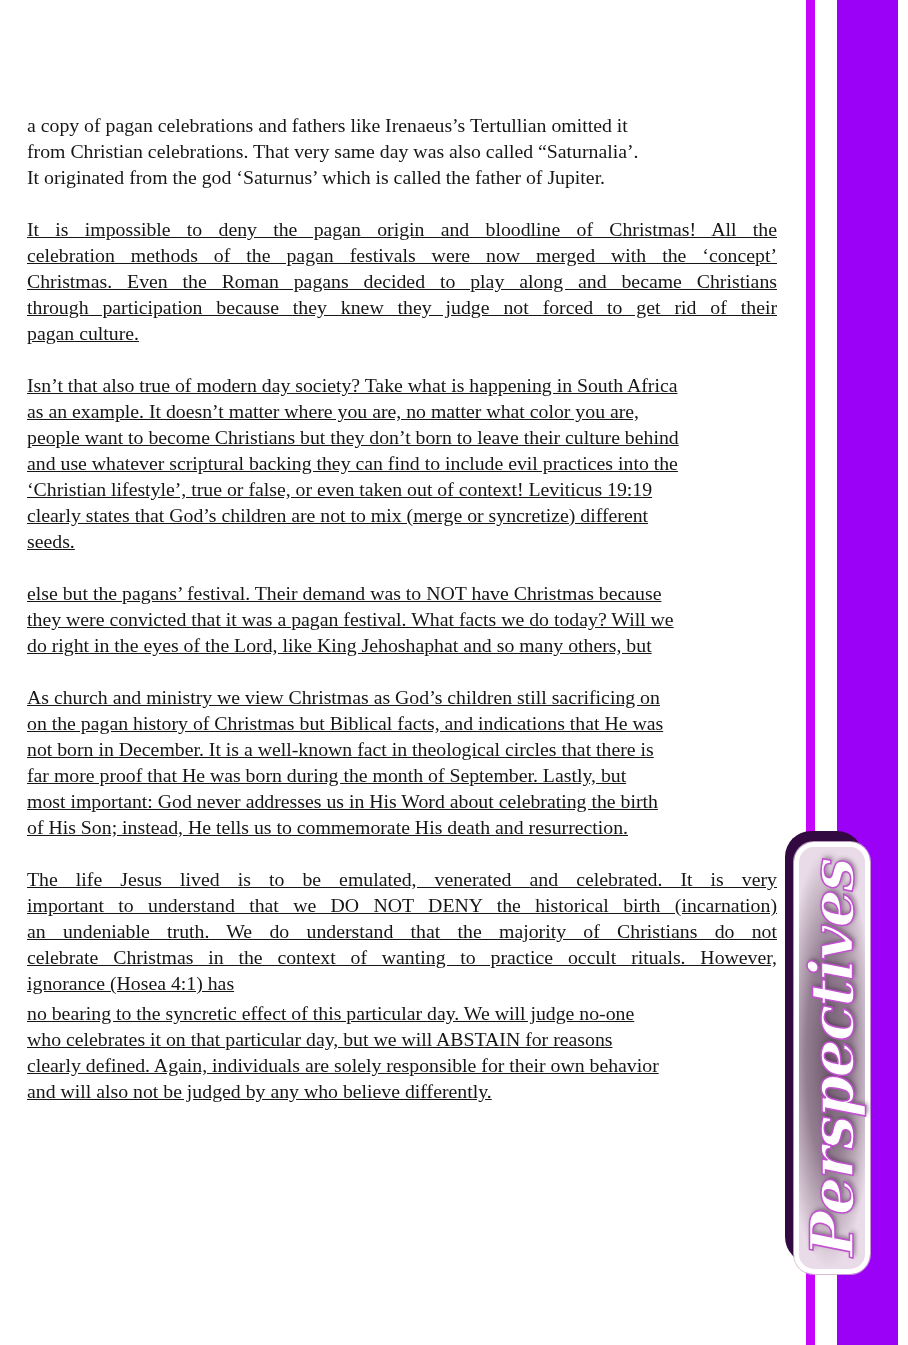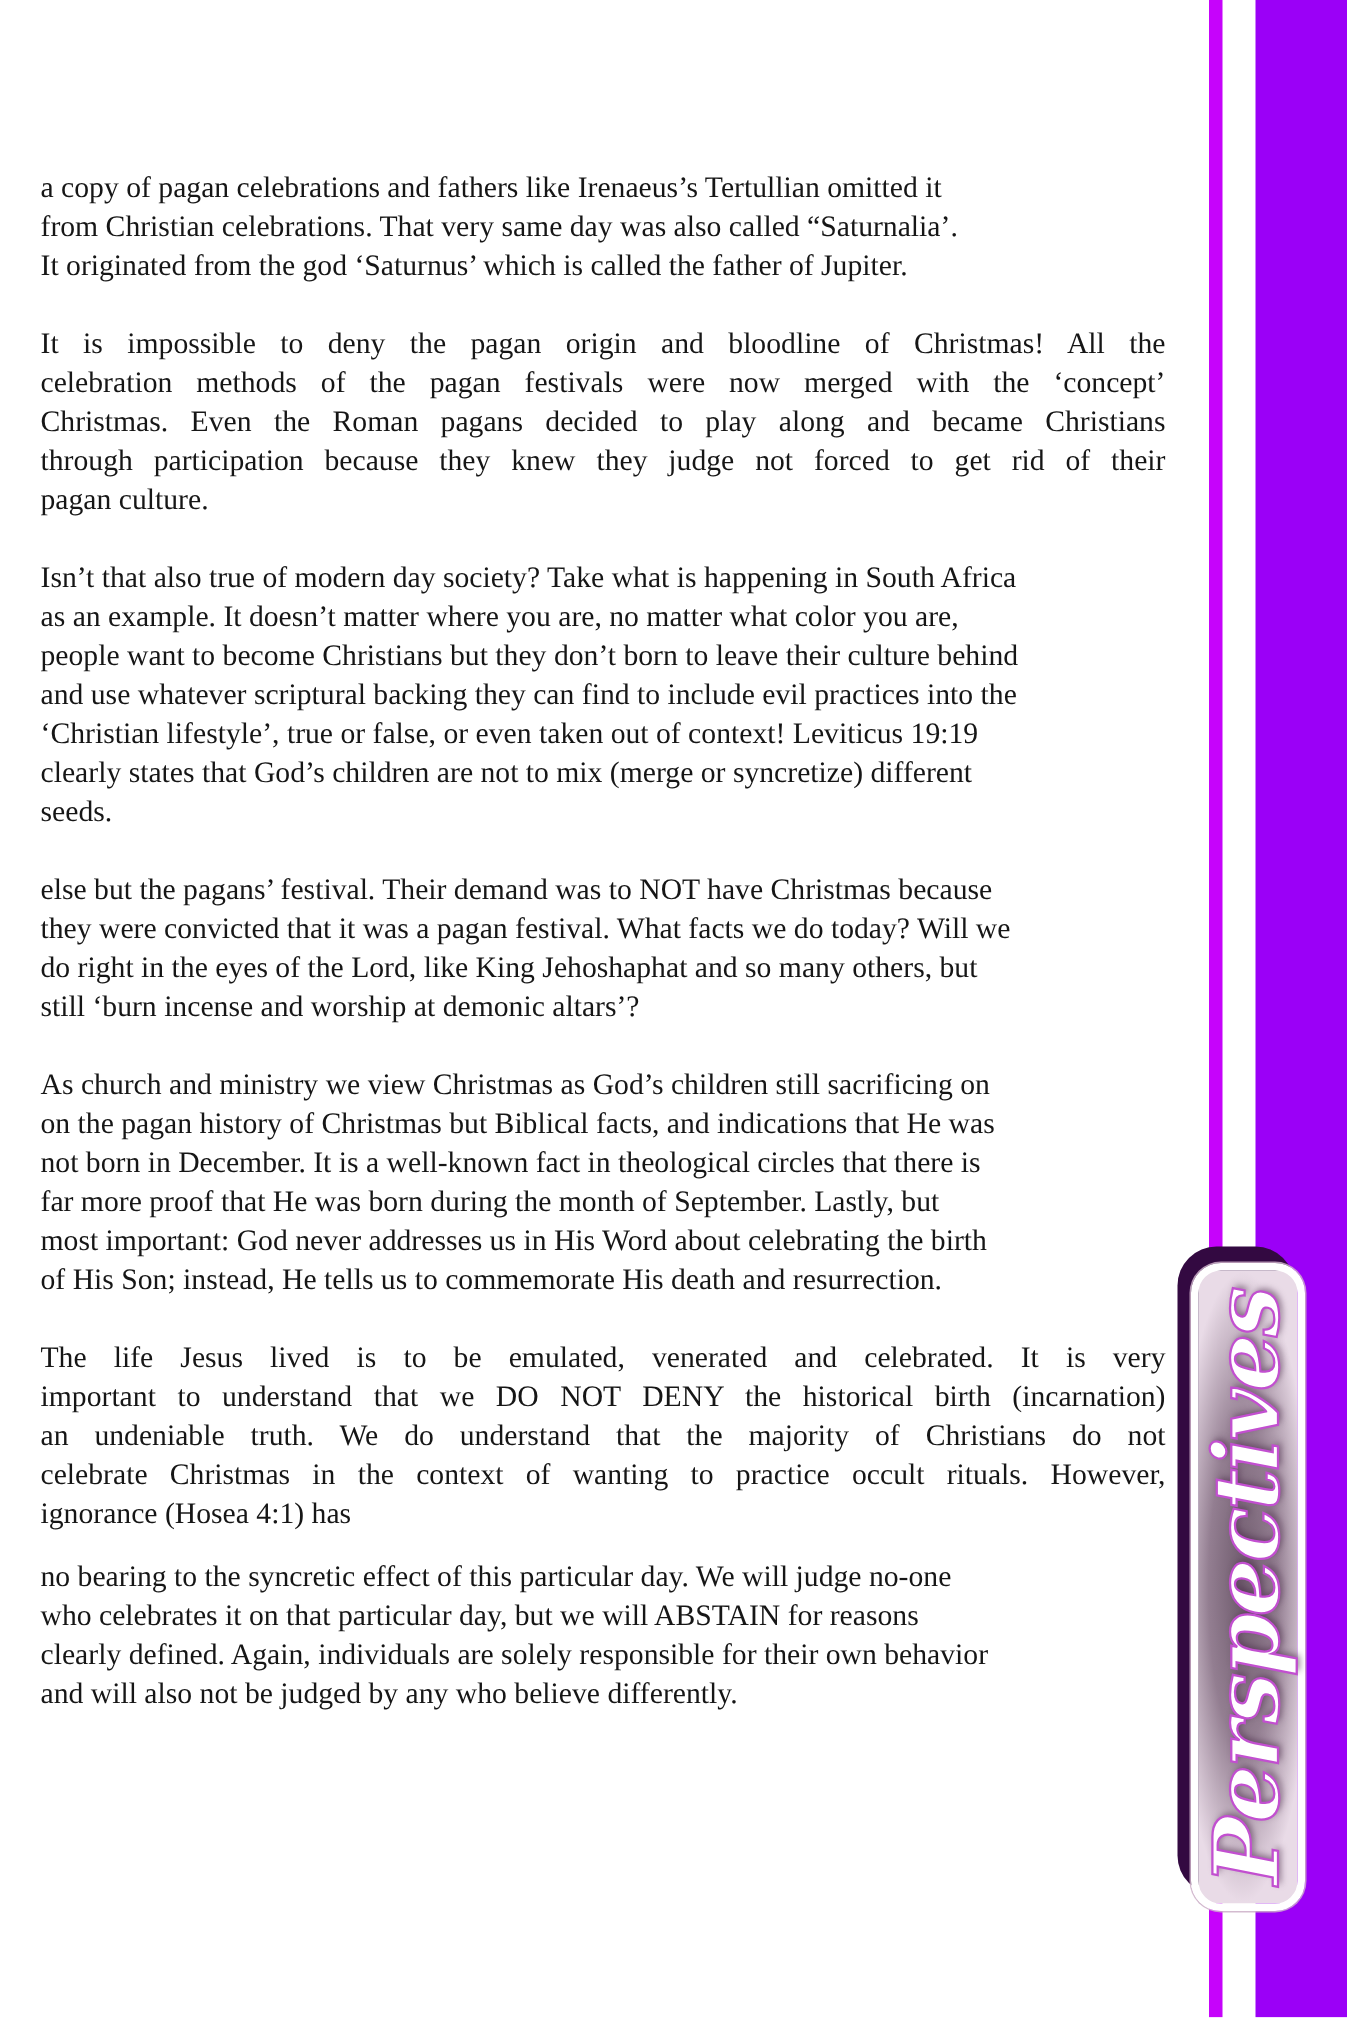--- a/index.html
+++ b/index.html
@@ -23,22 +23,22 @@
     padding-left:24px;
   }
   .text-column{
     position:absolute;
     left:27px;top:112px;
     width:750px;
     font-size:19.8px;
     line-height:26px;
     color:#161616;
   }
-  .para + .para{margin-top:26px;}
-  .para.cont{margin-top:16px;}
+  .para + .para{margin-top:26px;text-decoration:underline;}
+  .para.cont{margin-top:4px;}
   .line{white-space:nowrap;}
   .line.jline{
     white-space:normal;
     text-align:justify;
     text-align-last:justify;
   }
   .stripe-thin{
     position:absolute;
     left:806px;top:0;
     width:9px;height:1345px;
@@ -109,21 +109,20 @@
         <div class="line">people want to become Christians but they don’t born to leave their culture behind</div>
         <div class="line">and use whatever scriptural backing they can find to include evil practices into the</div>
         <div class="line">‘Christian lifestyle’, true or false, or even taken out of context! Leviticus 19:19</div>
         <div class="line">clearly states that God’s children are not to mix (merge or syncretize) different</div>
         <div class="line">seeds.</div>
       </div>
       <div class="para">
         <div class="line">else but the pagans’ festival. Their demand was to NOT have Christmas because</div>
         <div class="line">they were convicted that it was a pagan festival. What facts we do today? Will we</div>
         <div class="line">do right in the eyes of the Lord, like King Jehoshaphat and so many others, but</div>
-        <div class="line">still ‘burn incense and worship at demonic altars’?</div>
       </div>
       <div class="para">
         <div class="line">As church and ministry we view Christmas as God’s children still sacrificing on</div>
         <div class="line">on the pagan history of Christmas but Biblical facts, and indications that He was</div>
         <div class="line">not born in December. It is a well-known fact in theological circles that there is</div>
         <div class="line">far more proof that He was born during the month of September. Lastly, but</div>
         <div class="line">most important: God never addresses us in His Word about celebrating the birth</div>
         <div class="line">of His Son; instead, He tells us to commemorate His death and resurrection.</div>
       </div>
       <div class="para">

